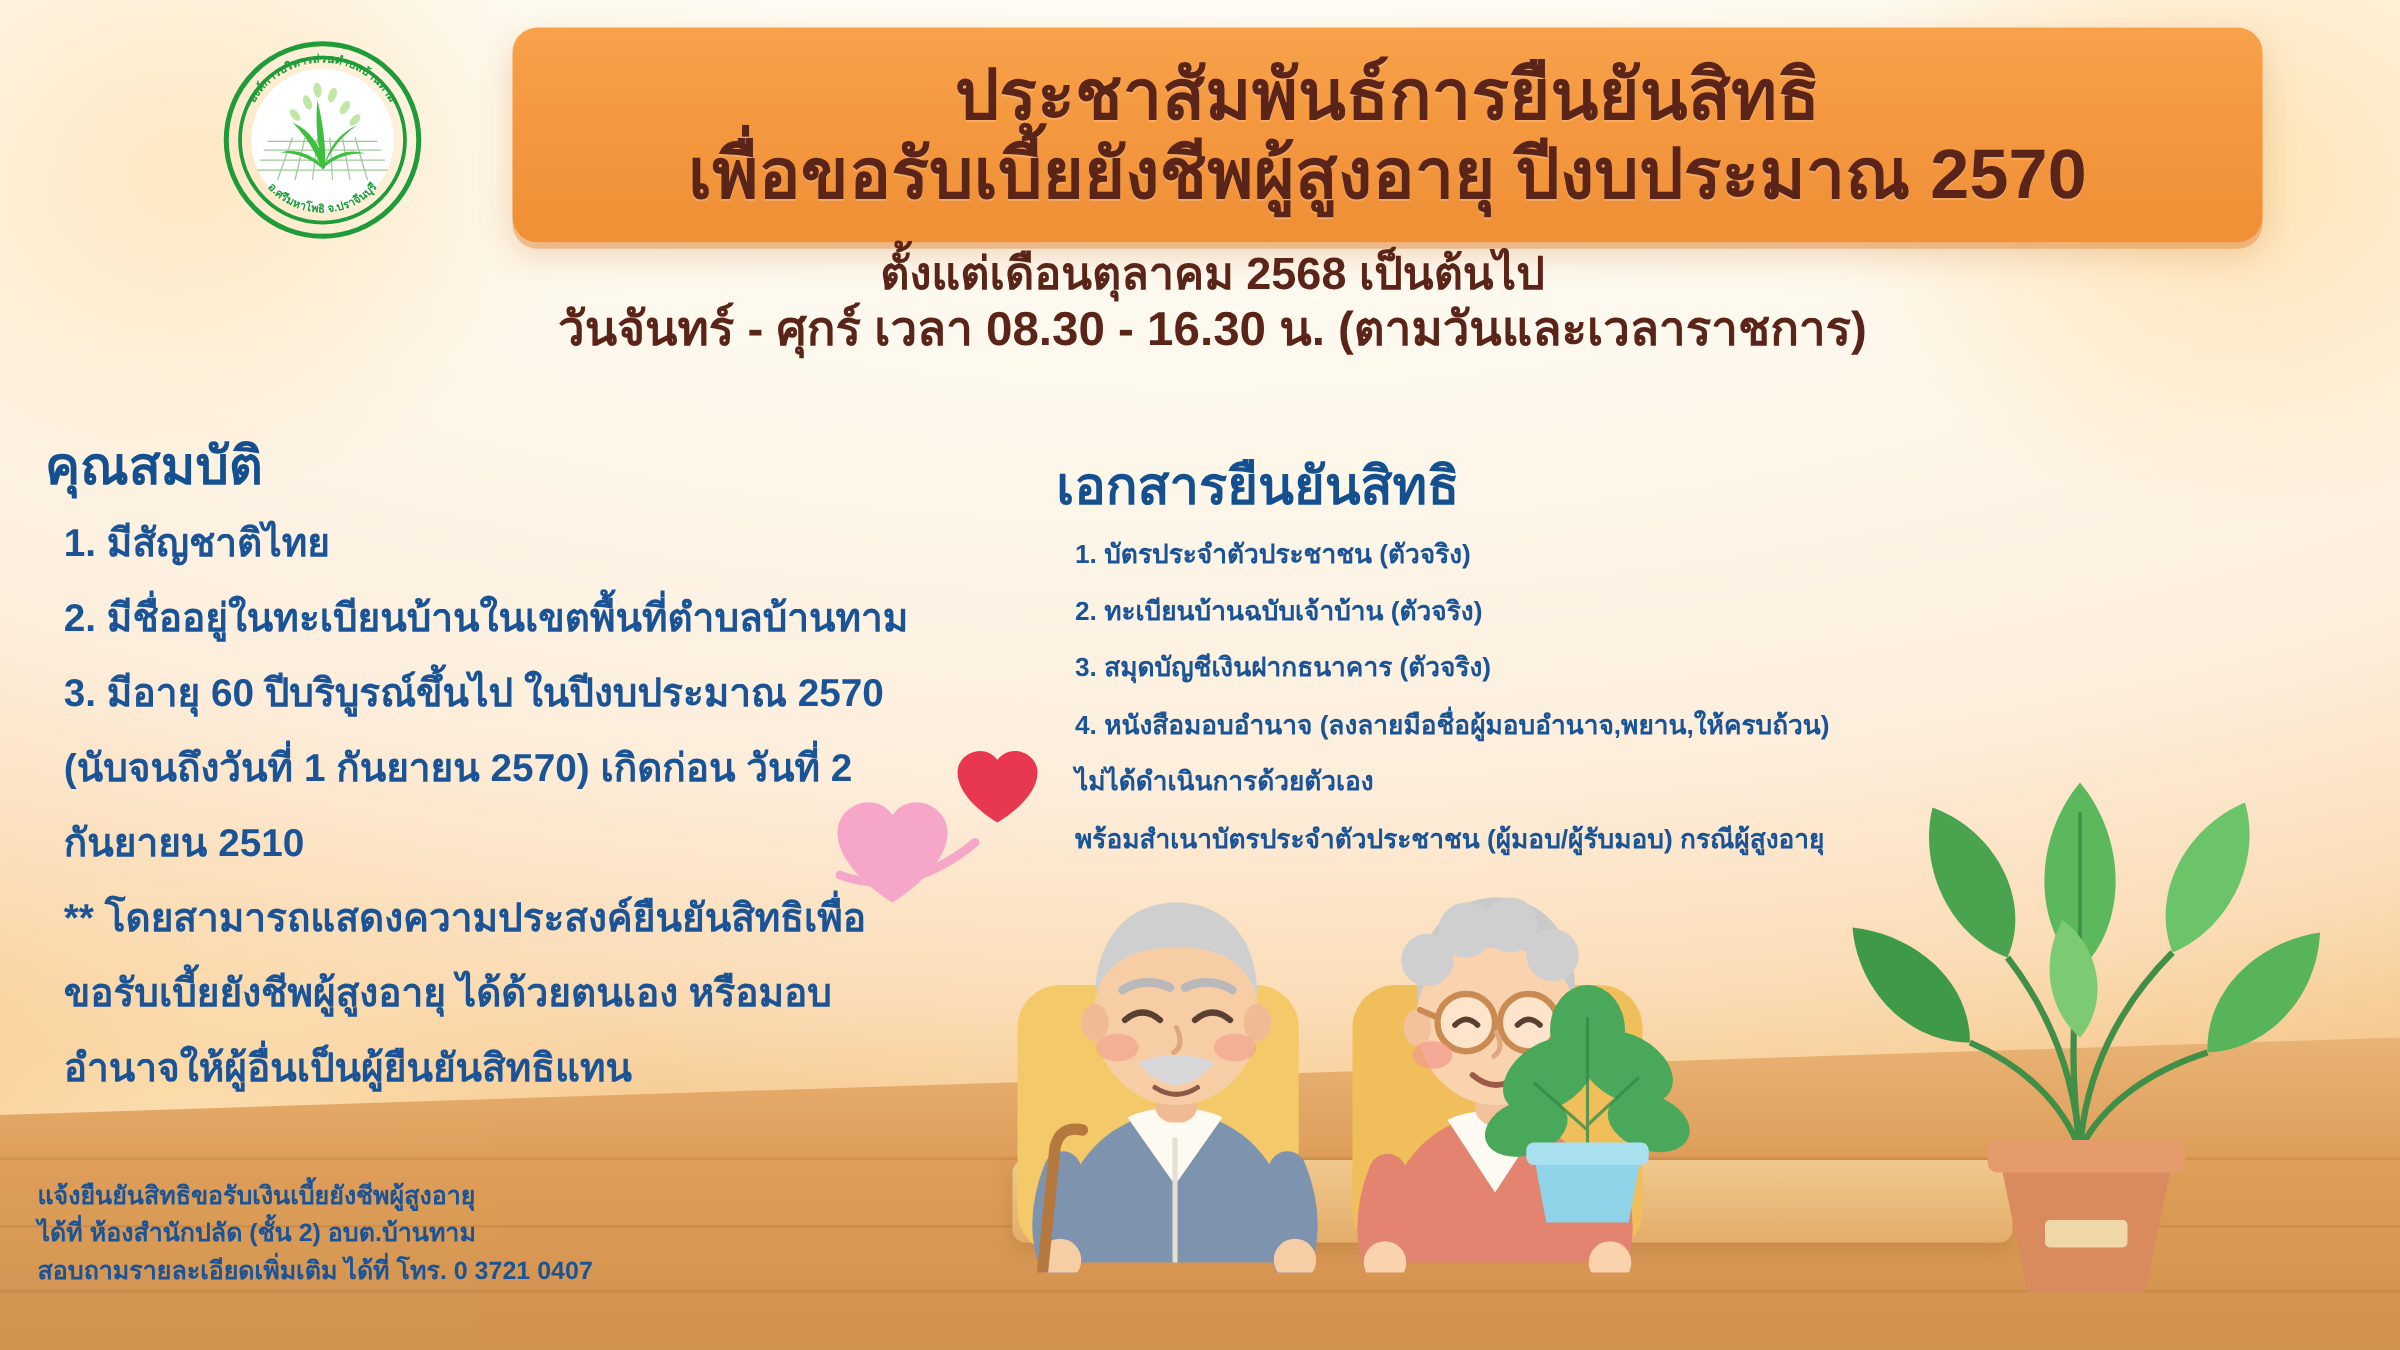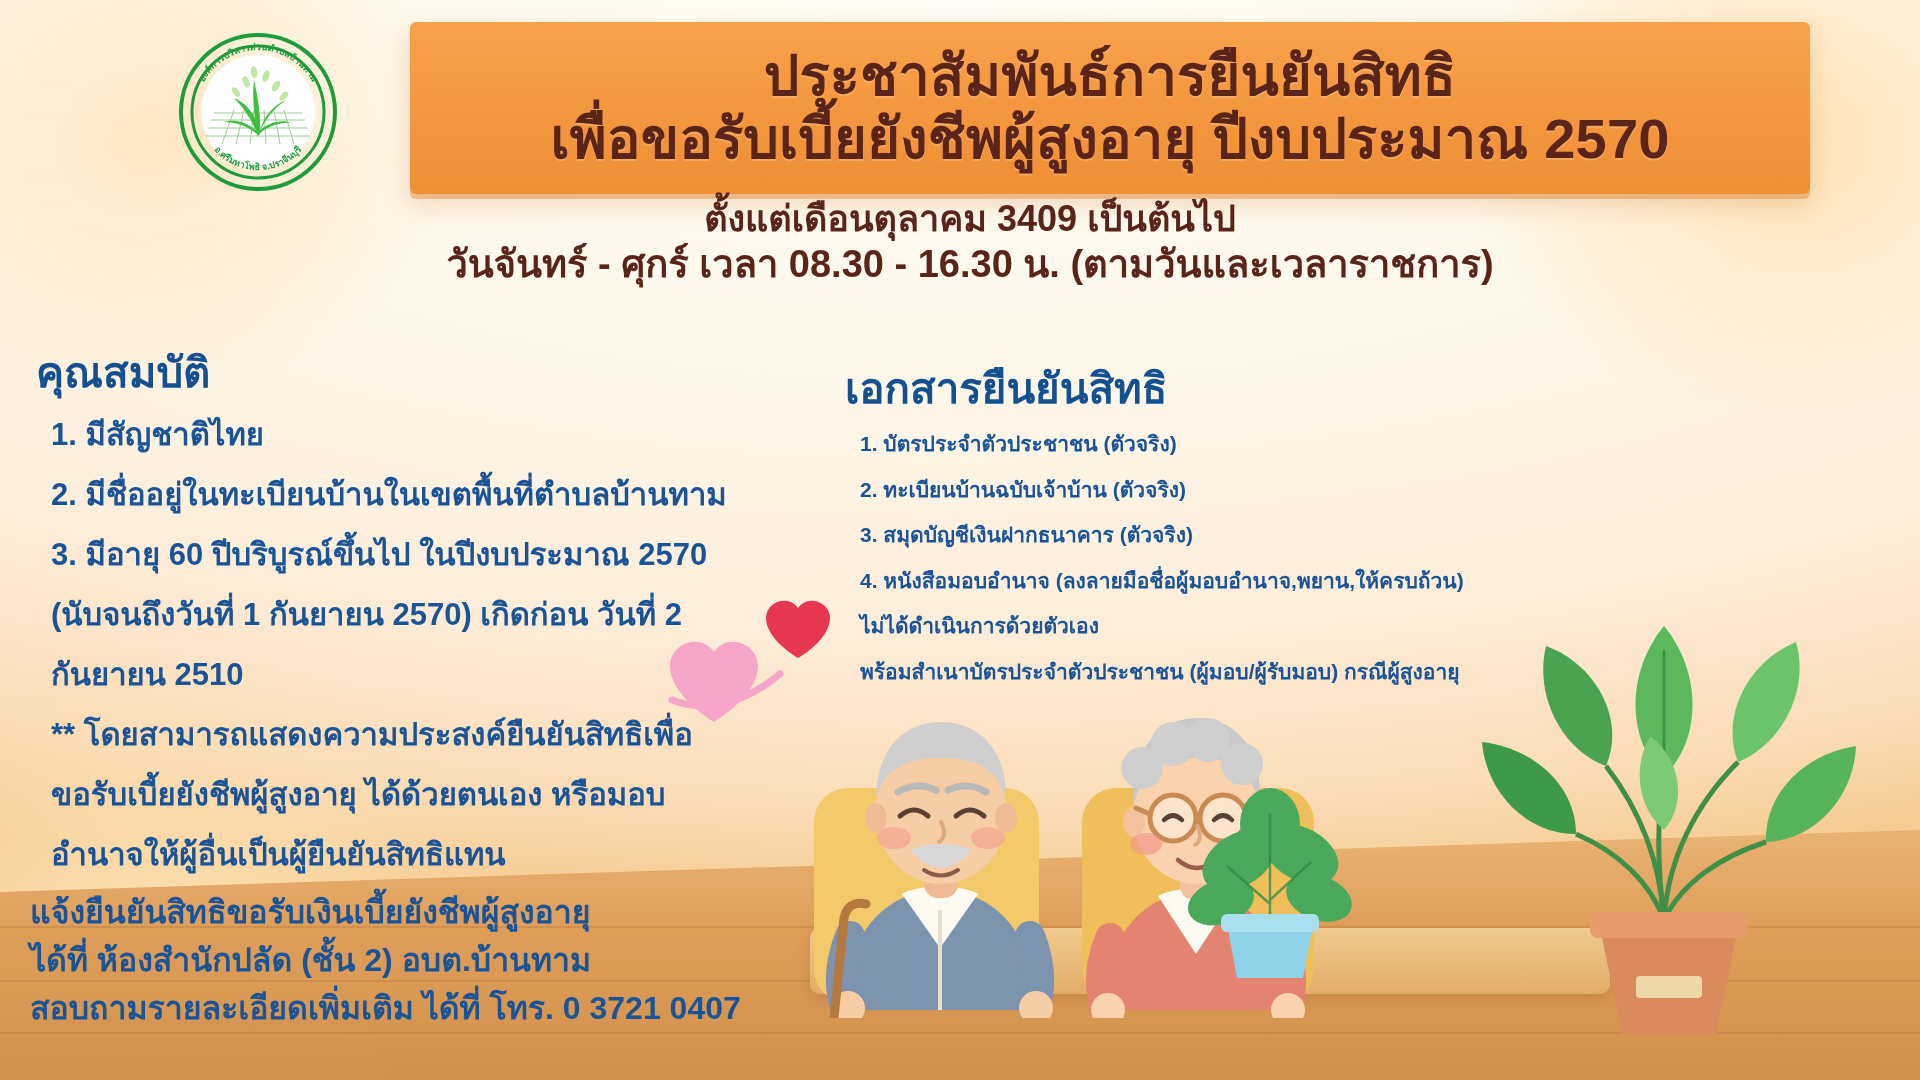--- a/index.html
+++ b/index.html
@@ -18,21 +18,21 @@
   .wash.tl{left:-160px;top:-120px;width:620px;height:520px;
     background:radial-gradient(closest-side,#ffe7c2 0%,rgba(255,231,194,0) 100%);}
   .wash.tr{right:-200px;top:-140px;width:660px;height:560px;
     background:radial-gradient(closest-side,#ffe3b4 0%,rgba(255,227,180,0) 100%);}
   .wash.bl{left:-220px;bottom:-180px;width:760px;height:620px;
     background:radial-gradient(closest-side,#fde0b4 0%,rgba(253,224,180,0) 100%);}
 
   
   #header-banner{
     position:absolute;left:410px;top:22px;width:1400px;height:172px;
-    border-radius:6px;
+    border-radius:20px;
     background:linear-gradient(180deg,#f7a24b 0%,#f4983f 45%,#ef8f36 100%);
     box-shadow:0 5px 0 rgba(226,140,60,.45), 0 10px 26px rgba(205,120,50,.28);
     display:flex;flex-direction:column;align-items:center;justify-content:center;
     padding:0 26px;box-sizing:border-box;
   }
   .hl{
     color:#5a2418;font-weight:bold;letter-spacing:.2px;white-space:nowrap;
     text-shadow:0 2px 0 rgba(255,255,255,.20);
   }
   #header-line-1{font-size:56px;line-height:1.12;}
@@ -61,21 +61,21 @@
   .col-line{
     font-size:31px;font-weight:bold;color:#1b5496;line-height:1.45;
     margin:15px;white-space:nowrap;
   }
   #col-right .col-line{font-size:21px;}
 
   
   #contact{
     position:absolute;left:30px;bottom:48px;width:900px;color:#1b5496;
   }
-  #contact .c-line{font-size:32px;font-weight:bold;line-height:1.5;white-space:nowrap;}
+  #contact .c-line{font-size:20px;font-weight:bold;line-height:1.5;white-space:nowrap;}
 
   
   #floor{
     position:absolute;left:0;bottom:0;width:1920px;height:250px;
     background:linear-gradient(180deg,#e8b274 0%,#dd9c57 40%,#d08f4c 100%);
     clip-path:polygon(0 62px,1920px 0,1920px 250px,0 250px);
     opacity:.96;
   }
   .plank{position:absolute;left:0;width:1920px;height:2px;background:rgba(160,95,40,.22);}
   #tabletop{
@@ -163,21 +163,21 @@
       </text>
     </svg>
   </div>
 
   <div id="header-banner">
     <div class="hl" id="header-line-1">ประชาสัมพันธ์การยืนยันสิทธิ</div>
     <div class="hl" id="header-line-2">เพื่อขอรับเบี้ยยังชีพผู้สูงอายุ ปีงบประมาณ 2570</div>
   </div>
 
   <div id="subtitle">
-    <div class="s1">ตั้งแต่เดือนตุลาคม 3409 เป็นต้นไป</div>
+    <div class="s1">ตั้งแต่เดือนตุลาคม 2568 เป็นต้นไป</div>
     <div class="s2">วันจันทร์ - ศุกร์ เวลา 08.30 - 16.30 น. (ตามวันและเวลาราชการ)</div>
   </div>
 
   <div id="columns">
 
     <div class="col" id="col-left">
       <div class="col-heading">คุณสมบัติ</div>
       <p class="col-line">1. มีสัญชาติไทย</p>
       <p class="col-line">2. มีชื่ออยู่ในทะเบียนบ้านในเขตพื้นที่ตำบลบ้านทาม</p>
       <p class="col-line">3. มีอายุ 60 ปีบริบูรณ์ขึ้นไป ในปีงบประมาณ 2570</p>

